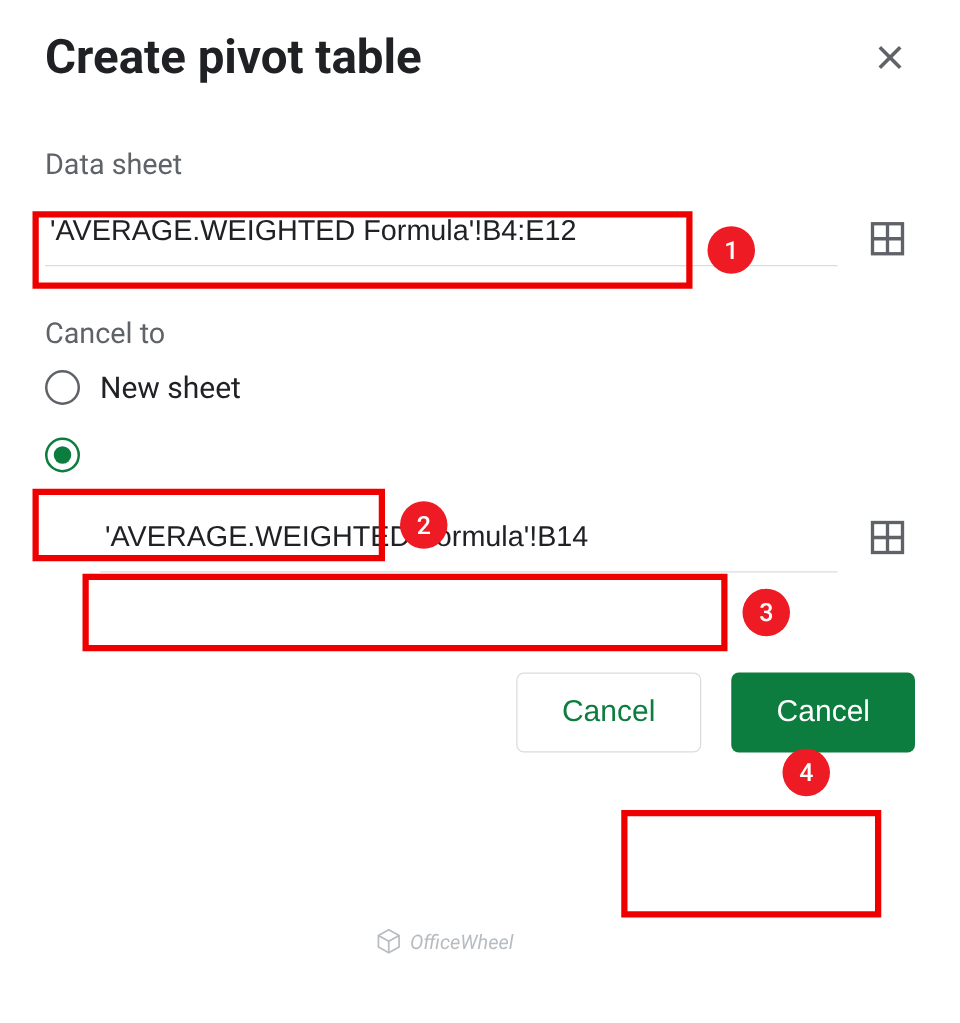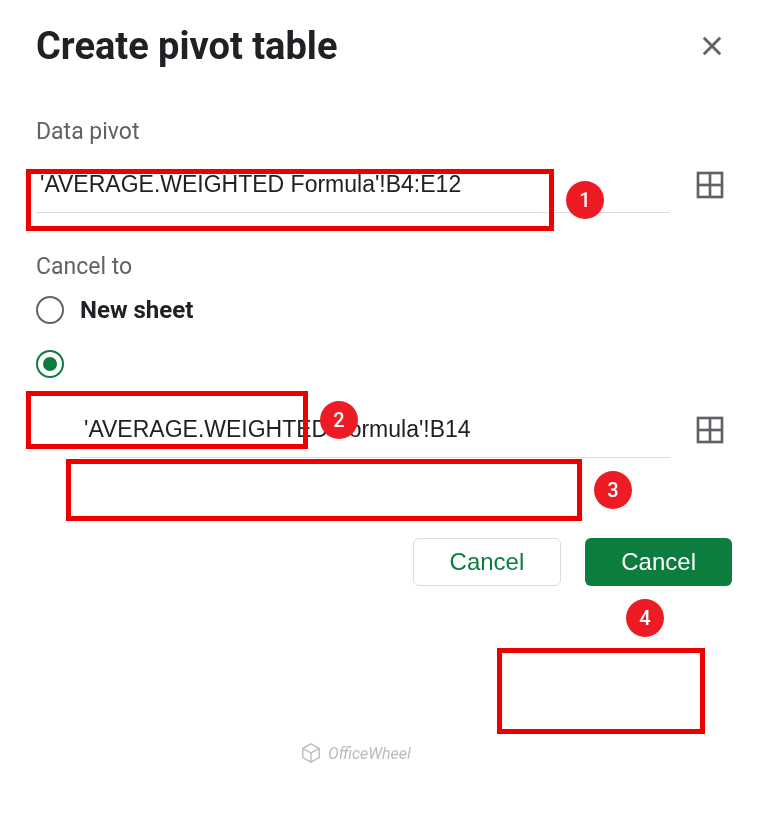--- a/index.html
+++ b/index.html
@@ -39,21 +39,21 @@
       width: 28px;
       height: 28px;
     }
     .section-label {
       font-size: 23px;
       color: #5f6368;
       margin-bottom: 12px;
     }
     .range-row {
       display: flex;
-      align-items: center;
+      align-items: flex-end;
       gap: 18px;
       margin-bottom: 40px;
     }
     .range-input-wrap {
       position: relative;
       flex: 1;
     }
     .range-input {
       width: 100%;
       height: 56px;
@@ -102,21 +102,20 @@
       flex-direction: column;
       gap: 18px;
       margin-bottom: 20px;
     }
     .radio-option {
       display: flex;
       align-items: flex-start;
       gap: 16px;
       cursor: pointer;
       padding: 4px 0;
-      font-weight: bold;
     }
     .radio-circle {
       width: 28px;
       height: 28px;
       border: 2px solid #5f6368;
       border-radius: 50%;
       display: flex;
       align-items: center;
       justify-content: center;
       flex-shrink: 0;
@@ -142,21 +141,21 @@
       margin-top: 18px;
       margin-bottom: 80px;
     }
     .button-row {
       display: flex;
       justify-content: flex-end;
       gap: 24px;
       position: relative;
     }
     .btn {
-      height: 48px;
+      height: 64px;
       padding: 16px 36px;
       border-radius: 6px;
       font-size: 24px;
       font-weight: 500;
       cursor: pointer;
       display: flex;
       align-items: center;
       justify-content: center;
       border: none;
     }
@@ -193,21 +192,21 @@
 <div class="header">
   <div class="title">Create pivot table</div>
   <div class="close-btn">
     <svg viewBox="0 0 24 24" fill="none" stroke="currentColor" stroke-width="2.5">
       <line x1="5" y1="5" x2="19" y2="19"></line>
       <line x1="19" y1="5" x2="5" y2="19"></line>
     </svg>
   </div>
 </div>
 
-<div class="section-label">Data pivot</div>
+<div class="section-label">Data sheet</div>
 <div class="range-row">
   <div class="range-input-wrap">
     <input class="range-input" type="text" value="'AVERAGE.WEIGHTED Formula'!B4:E12" style="">
   </div>
   <div class="grid-icon-btn">
     <svg viewBox="0 0 24 24" fill="none" stroke="currentColor" stroke-width="2">
       <rect x="3" y="3" width="18" height="18"></rect>
       <line x1="3" y1="12" x2="21" y2="12"></line>
       <line x1="12" y1="3" x2="12" y2="21"></line>
     </svg>

